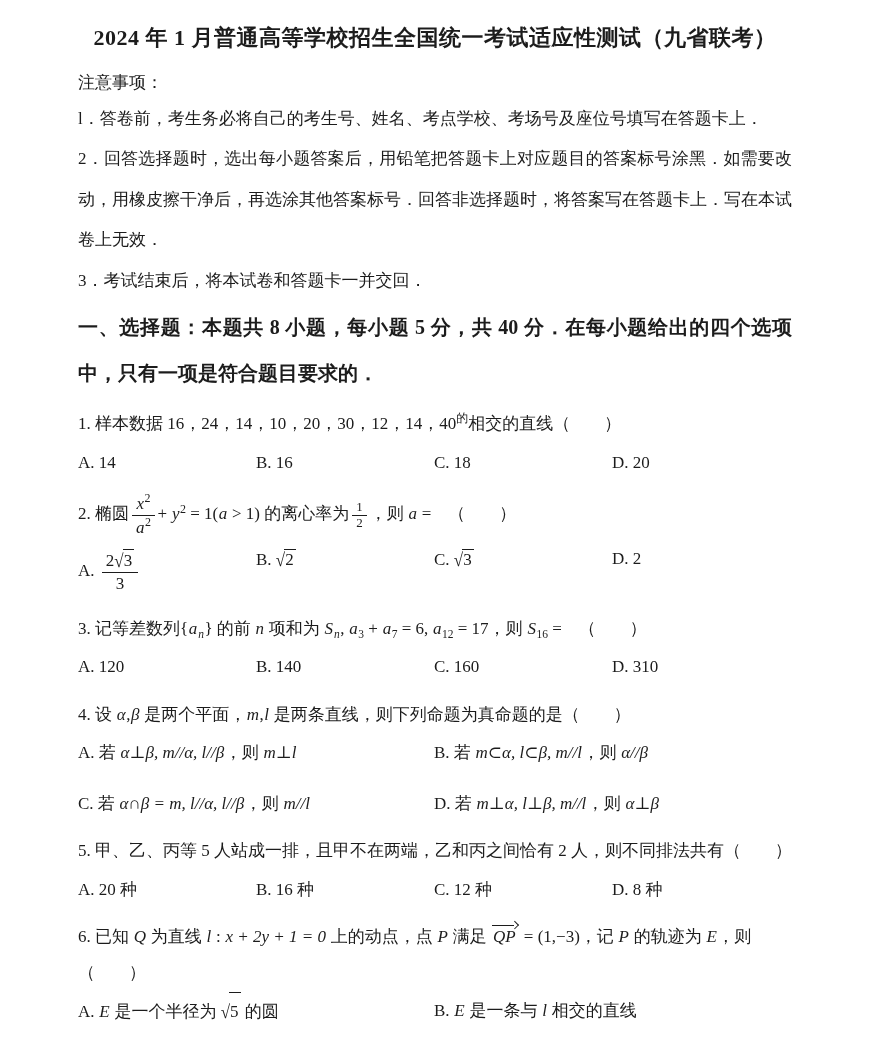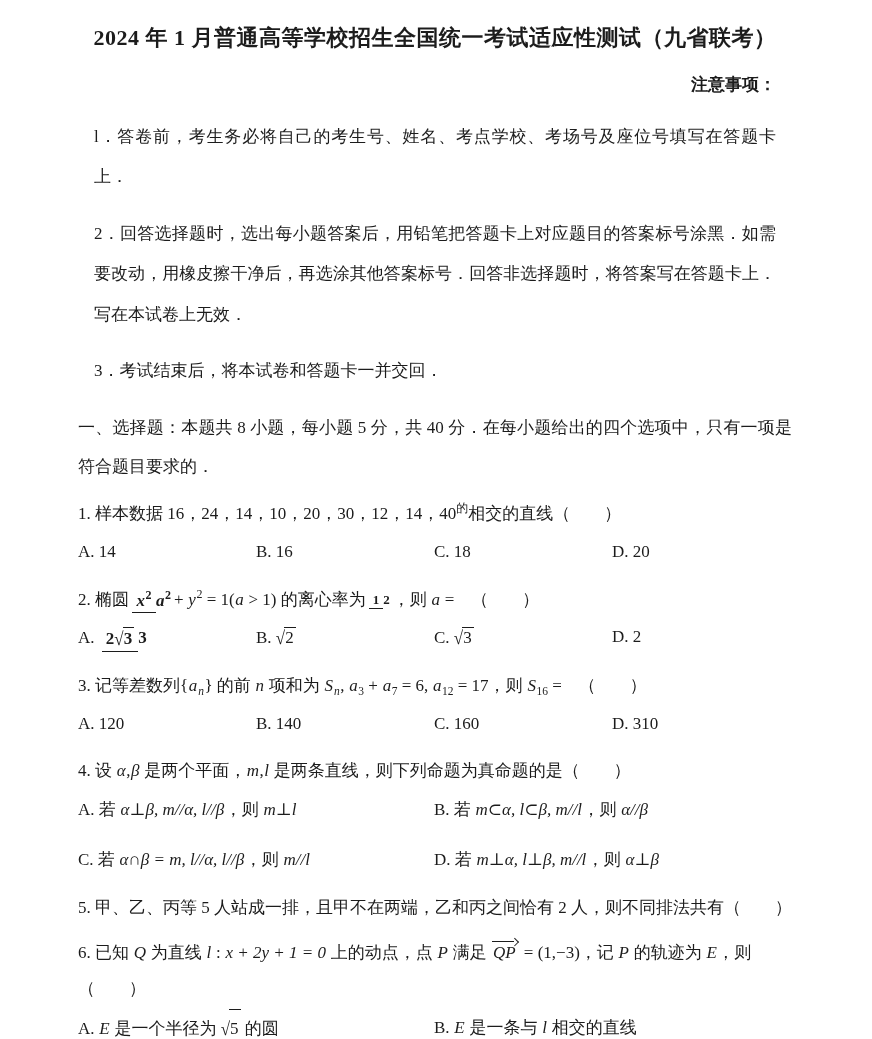--- a/index.html
+++ b/index.html
@@ -14,45 +14,45 @@
     overflow:hidden;
   }
   .title{
     text-align:center;font-weight:bold;font-size:22px;line-height:1.3;
     margin:0 0 14px 0;letter-spacing:0.5px;
   }
   .subtitle{
     text-align:center;font-weight:bold;font-size:22px;line-height:1.2;
     margin:0 0 10px 0;letter-spacing:1px;
   }
-  .notice-head{font-size:17px;font-weight:bold;margin:16px;line-height:1.9;text-align:right;}
-  .notice{font-size:17px;margin:16px;line-height:2.38;text-align:justify;}
+  .notice-head{font-size:17px;font-weight:normal;margin:0;line-height:1.9;}
+  .notice{font-size:17px;margin:0;line-height:2.38;text-align:justify;}
   .section-head{
-    font-size:17px;font-weight:normal;margin:3px 0 0 0;line-height:2.3;text-align:justify;
+    font-size:20px;font-weight:bold;margin:3px 0 0 0;line-height:2.3;text-align:justify;
   }
   .q{margin:0;}
   .stem{font-size:17px;margin:10px 0 0 0;line-height:2.1;}
   .opts{display:grid;font-size:17px;margin:2px 0 0 0;}
   .cols4{grid-template-columns:178px 178px 178px 1fr;}
   .cols2{grid-template-columns:356px 1fr;row-gap:12px;}
   .opt{line-height:2.25;white-space:nowrap;}
   .opts-tall .opt{line-height:1.2;padding:8px 0 6px;}
 
   
   .mt{}
   .mv{font-style:italic;padding:0 0.5px;}
   .msup{font-size:12px;vertical-align:super;line-height:1;}
   .msub{font-size:11.5px;vertical-align:sub;line-height:1;}
   .msub.mv,.msup.mv{font-style:italic;}
   .msqrt{white-space:nowrap;display:inline-block;}
   .msign{display:inline-block;transform:scaleY(1.12);}
   .mrad{display:inline-block;border-top:1.3px solid currentColor;padding:0 2px 0 1px;margin-left:-1px;}
   .mfrac{
-    display:inline-flex;flex-direction:row;text-align:center;
-    vertical-align:middle;margin:0 3px;line-height:1.3;font-weight:bold;
+    display:inline-flex;flex-direction:column;text-align:center;
+    vertical-align:middle;margin:0 3px;line-height:1.3;
   }
   .mnum{display:block;border-bottom:1.3px solid currentColor;padding:0 4px 0;}
   .mden{display:block;}
   .msmall{font-size:13px;line-height:1.15;}
   .mvec{font-style:italic;position:relative;margin:16px 3px 0 1px;padding:0 1px;}
   .mvec::before{content:"";position:absolute;left:0;right:3px;top:-2px;border-top:1.3px solid currentColor;}
   .mvec::after{
     content:"";position:absolute;right:-1px;top:-4.6px;width:4.5px;height:4.5px;
     border-top:1.3px solid currentColor;border-right:1.3px solid currentColor;
     transform:rotate(45deg);
@@ -116,20 +116,26 @@
     <div class="opts cols2">
       <span class="opt"><span class="mt">A. 若 </span><span class="mv">α⊥β, m//α, l//β</span><span class="mt">，则 </span><span class="mv">m⊥l</span></span>
       <span class="opt"><span class="mt">B. 若 </span><span class="mv">m⊂α, l⊂β, m//l</span><span class="mt">，则 </span><span class="mv">α//β</span></span>
       <span class="opt"><span class="mt">C. 若 </span><span class="mv">α∩β = m, l//α, l//β</span><span class="mt">，则 </span><span class="mv">m//l</span></span>
       <span class="opt"><span class="mt">D. 若 </span><span class="mv">m⊥α, l⊥β, m//l</span><span class="mt">，则 </span><span class="mv">α⊥β</span></span>
     </div>
   </div>
 
   <div class="q">
     <p class="stem"><span class="mt">5. 甲、乙、丙等 5 人站成一排，且甲不在两端，乙和丙之间恰有 2 人，则不同排法共有（　　）</span></p>
+    <div class="opts cols4">
+      <span class="opt"><span class="mt">A. 20 种</span></span>
+      <span class="opt"><span class="mt">B. 16 种</span></span>
+      <span class="opt"><span class="mt">C. 12 种</span></span>
+      <span class="opt"><span class="mt">D. 8 种</span></span>
+    </div>
   </div>
 
   <div class="q">
     <p class="stem"><span class="mt">6. 已知 </span><span class="mv">Q</span><span class="mt"> 为直线 </span><span class="mv">l</span><span class="mt"> : </span><span class="mv">x + 2y + 1 = 0</span><span class="mt"> 上的动点，点 </span><span class="mv">P</span><span class="mt"> 满足 </span><span class="mvec">QP</span><span class="mt"> = (1,−3)，记 </span><span class="mv">P</span><span class="mt"> 的轨迹为 </span><span class="mv">E</span><span class="mt">，则（　　）</span></p>
     <div class="opts cols2">
       <span class="opt"><span class="mt">A.  </span><span class="mv">E</span><span class="mt"> 是一个半径为 </span><span class="msqrt"><span class="msign">√</span><span class="mrad">5</span></span><span class="mt"> 的圆</span></span>
       <span class="opt"><span class="mt">B.  </span><span class="mv">E</span><span class="mt"> 是一条与 </span><span class="mv">l</span><span class="mt"> 相交的直线</span></span>
 
     </div>
   </div>

